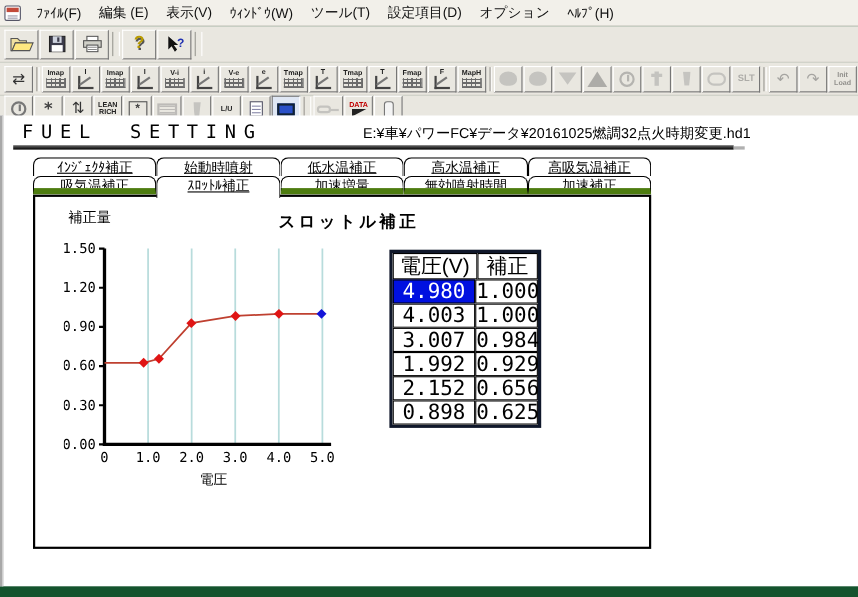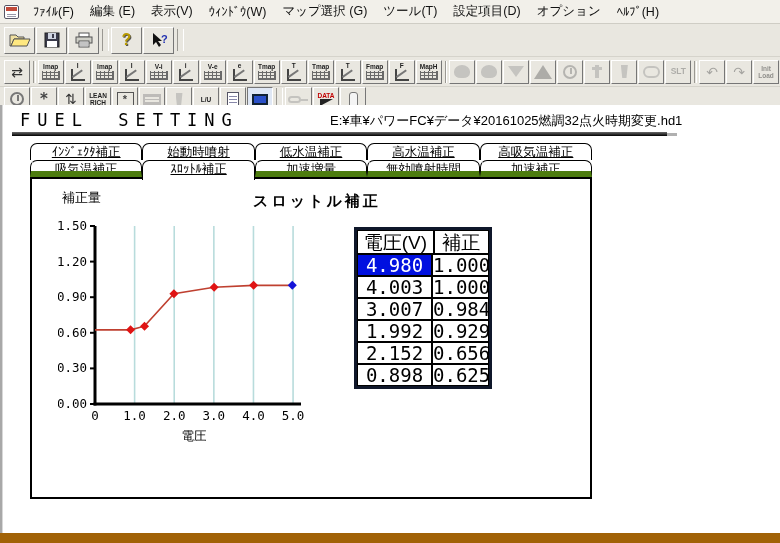--- a/index.html
+++ b/index.html
@@ -1,18 +1,18 @@
 <!DOCTYPE html>
 <html><head>
 <meta charset="utf-8">
 <style>
   * { margin:0; padding:0; box-sizing:border-box; }
   html,body { width:780px; height:543px; overflow:hidden; background:#fff;
               font-family:"Liberation Sans","DejaVu Sans",sans-serif; }
-  #app { position:relative; width:780px; height:543px; background:#a16207; }
+  #app { position:relative; width:780px; height:543px; background:#14532d; }
 
   
   #menubar { position:absolute; top:0; left:0; width:780px; height:24px;
              background:#f2f0ea; border-bottom:1px solid #cfcdc5;
              display:flex; align-items:center; font-size:12.5px; color:#111; }
   .menu-doc-icon { width:15px; height:14px; margin:0 6px 0 4px; background:#fff;
                    border:1px solid #556; border-radius:2px; position:relative; }
   .menu-doc-icon::before { content:""; position:absolute; left:1px; top:1px; right:1px; height:4px; background:#c24a3a; }
   .menu-doc-icon::after  { content:""; position:absolute; left:2px; top:8px; right:2px; height:1px; background:#99a;
                            box-shadow:0 2px 0 #99a; }
@@ -125,21 +125,20 @@
 
 <div id="app">
 
   <div id="menubar">
     <span class="menu-doc-icon"></span>
 
   <span class="menu-item">ﾌｧｲﾙ(F)</span>
       <span class="menu-item">編集 (E)</span>
       <span class="menu-item">表示(V)</span>
       <span class="menu-item">ｳｨﾝﾄﾞｳ(W)</span>
-      <span class="menu-item">マップ選択 (G)</span>
       <span class="menu-item">ツール(T)</span>
       <span class="menu-item">設定項目(D)</span>
       <span class="menu-item">オプション</span>
       <span class="menu-item">ﾍﾙﾌﾟ(H)</span>
     </div>
 
   <div id="tb-file" class="toolbar">
     <button class="tbtn" title="">
       <svg width="22" height="16" viewBox="0 0 22 16">
         <path d="M1 14 L1 3 L7 3 L9 5 L15 5 L15 7 L5 7 L2 14 Z" fill="#f0e0a0" stroke="#555"></path>

